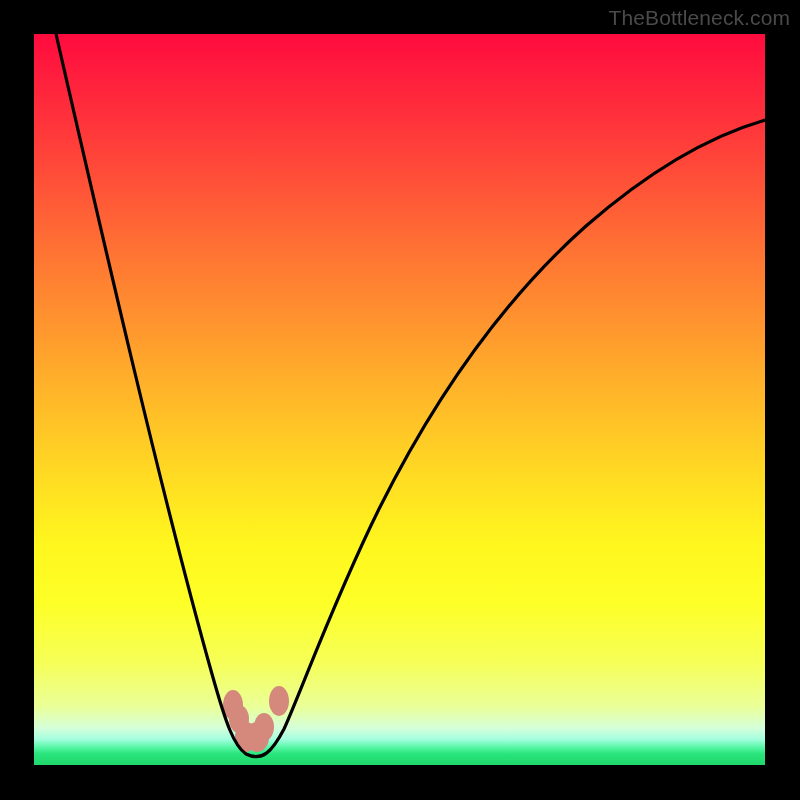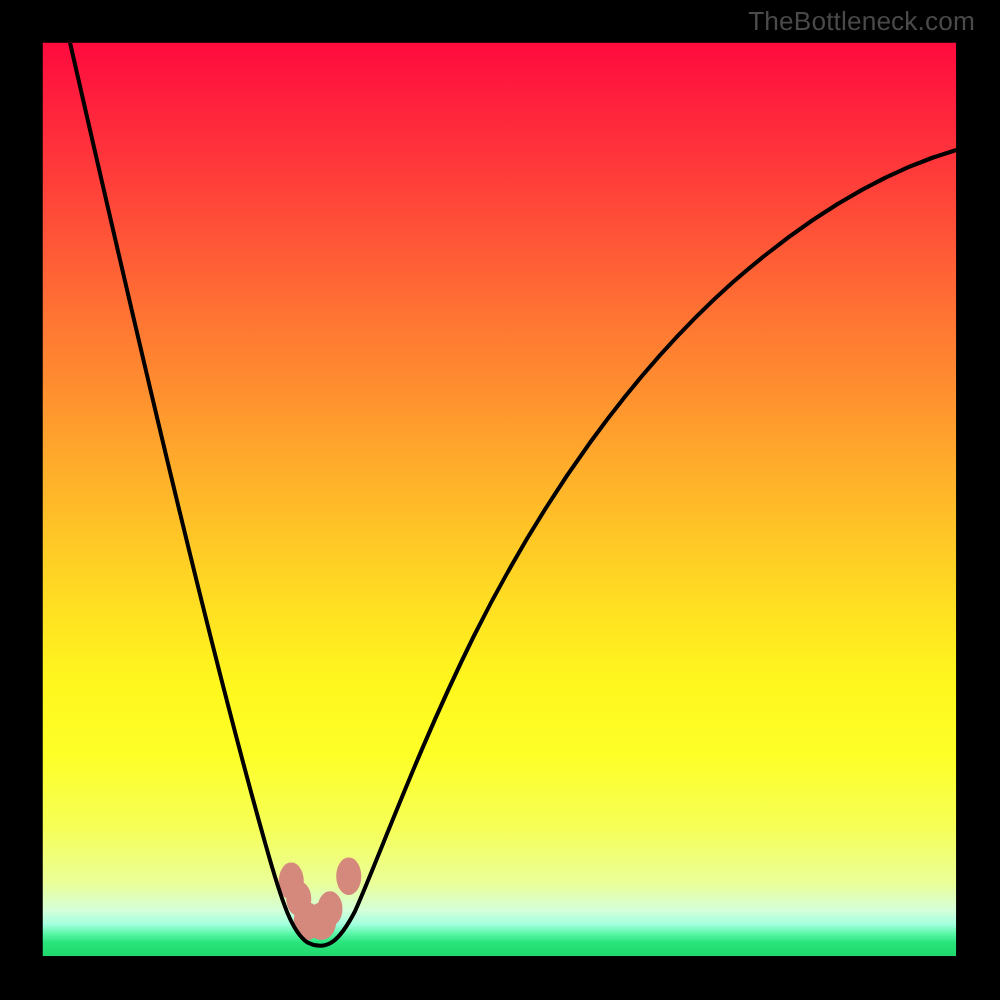--- a/index.html
+++ b/index.html
@@ -49,21 +49,21 @@
   }
   svg.curve {
     position: absolute;
     inset: 0;
     width: 100%;
     height: 100%;
   }
   .watermark {
     position: absolute;
     top: 6px;
-    right: 20px;
+    right: 10px;
     color: #4a4a4a;
     font-size: 21px;
     font-weight: 400;
     letter-spacing: 0.1px;
   }
 </style>
 </head>
 <body>
 
 <div class="frame">

